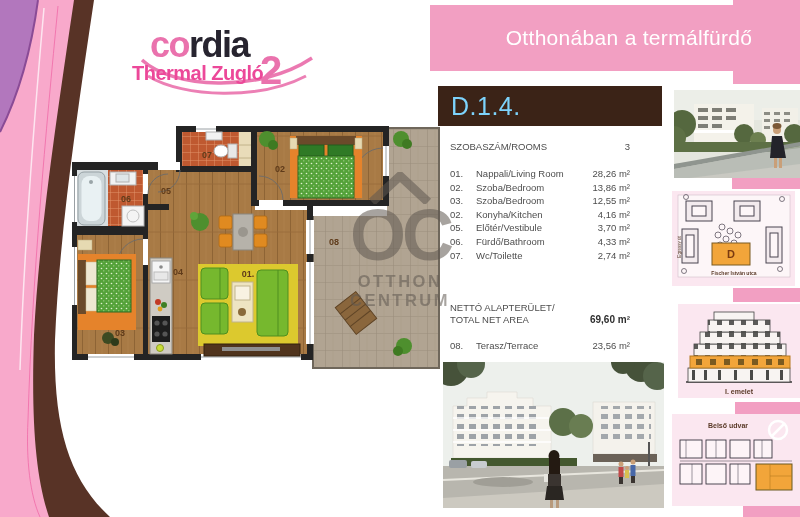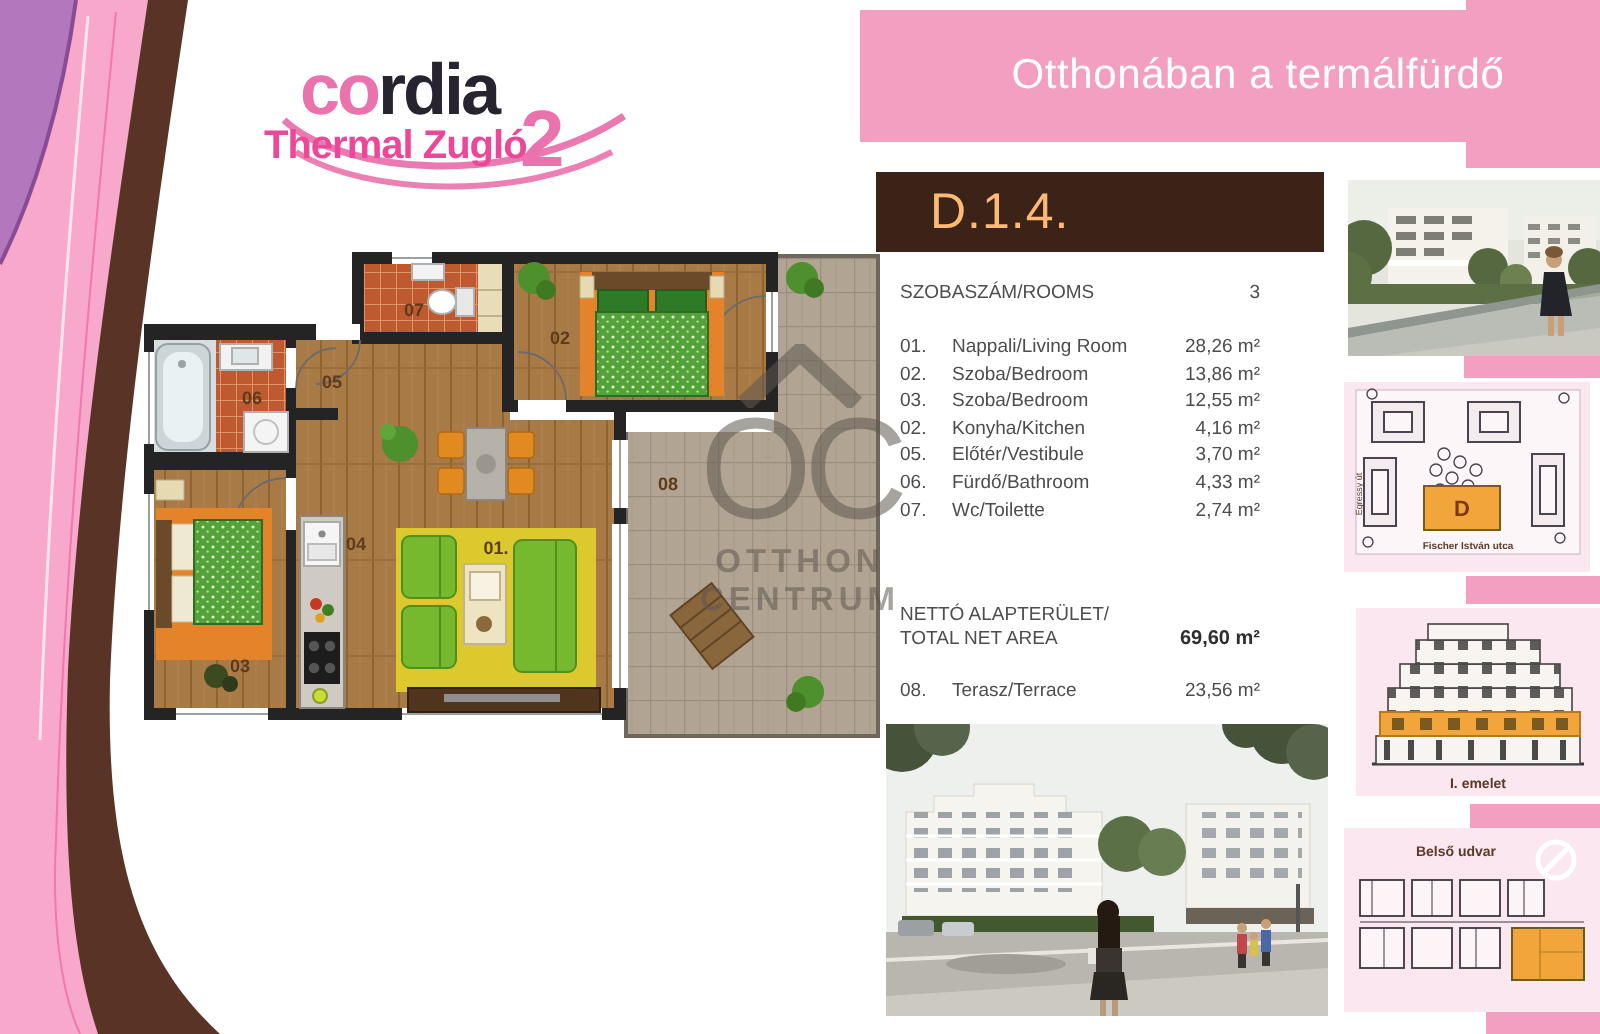--- a/index.html
+++ b/index.html
@@ -11,37 +11,37 @@
   .banner span{color:#fff;font-size:21px;letter-spacing:0.3px;}
   .banner-ext{left:733px;top:0;width:67px;height:84px;background:#f29fc2;}
   
   .logo{left:128px;top:18px;width:200px;height:82px;}
   .brand{position:absolute;left:22px;top:6px;font-size:36px;font-weight:bold;letter-spacing:-1.5px;color:#27242f;}
   .brand .co{color:#ea72ad;}
   .brand-l2{position:absolute;left:4px;top:44px;font-size:20px;font-weight:bold;color:#ec4899;letter-spacing:-0.5px;}
   .brand-num{position:absolute;left:132px;top:30px;font-size:40px;font-weight:bold;color:#ea72ad;}
   
   .titlebar{left:438px;top:86px;width:224px;height:40px;background:#3b2317;display:flex;align-items:center;}
-  .titlebar span{color:#fdba74;font-size:25px;padding-left:27px;letter-spacing:0.5px;}
+  .titlebar span{color:#7dd3fc;font-size:25px;padding-left:13px;letter-spacing:0.5px;}
   
   .info{left:450px;top:140px;width:180px;color:#4d4d4d;}
   .irow{display:flex;font-size:9.5px;line-height:13.6px;}
   .irow .n{width:26px;}
   .irow .nm{flex:1;}
   .irow .ar{width:56px;text-align:right;}
   .ihead{display:flex;font-size:9.5px;line-height:13px;margin-bottom:14px;gap:12px;}
   .ihead .lbl{flex:1;}
   .ihead .val{width:56px;text-align:right;}
   .net{display:flex;margin-top:40px;font-size:9.5px;line-height:12px;}
   .net .lbls{flex:1;}
   .net .val{width:60px;text-align:right;align-self:flex-end;font-weight:bold;font-size:10px;color:#2e2e2e;}
   .trow{margin-top:13px;}
   
   .wm{left:340px;top:172px;width:120px;text-align:center;color:rgba(95,88,80,0.55);pointer-events:none;}
-  .wm .oc{font-size:72px;font-weight:normal;letter-spacing:-4px;line-height:62px;}
+  .wm .oc{font-size:72px;font-weight:bold;letter-spacing:-4px;line-height:62px;}
   .wm .l{font-size:16.5px;font-weight:600;letter-spacing:2.5px;line-height:19px;}
   .strip{background:#f29fc2;}
 </style>
 </head>
 <body>
 
 <div id="stage">
 
   <svg class="abs" style="left:0;top:0" width="180" height="517" viewBox="0 0 180 517">
     <path d="M50,0 L94,0 C76,120 59,240 55,340 C53,430 70,480 110,517 L26,517 C13,460 13,400 19,330 C26,228 40,112 50,0 Z" fill="#583326"></path>

